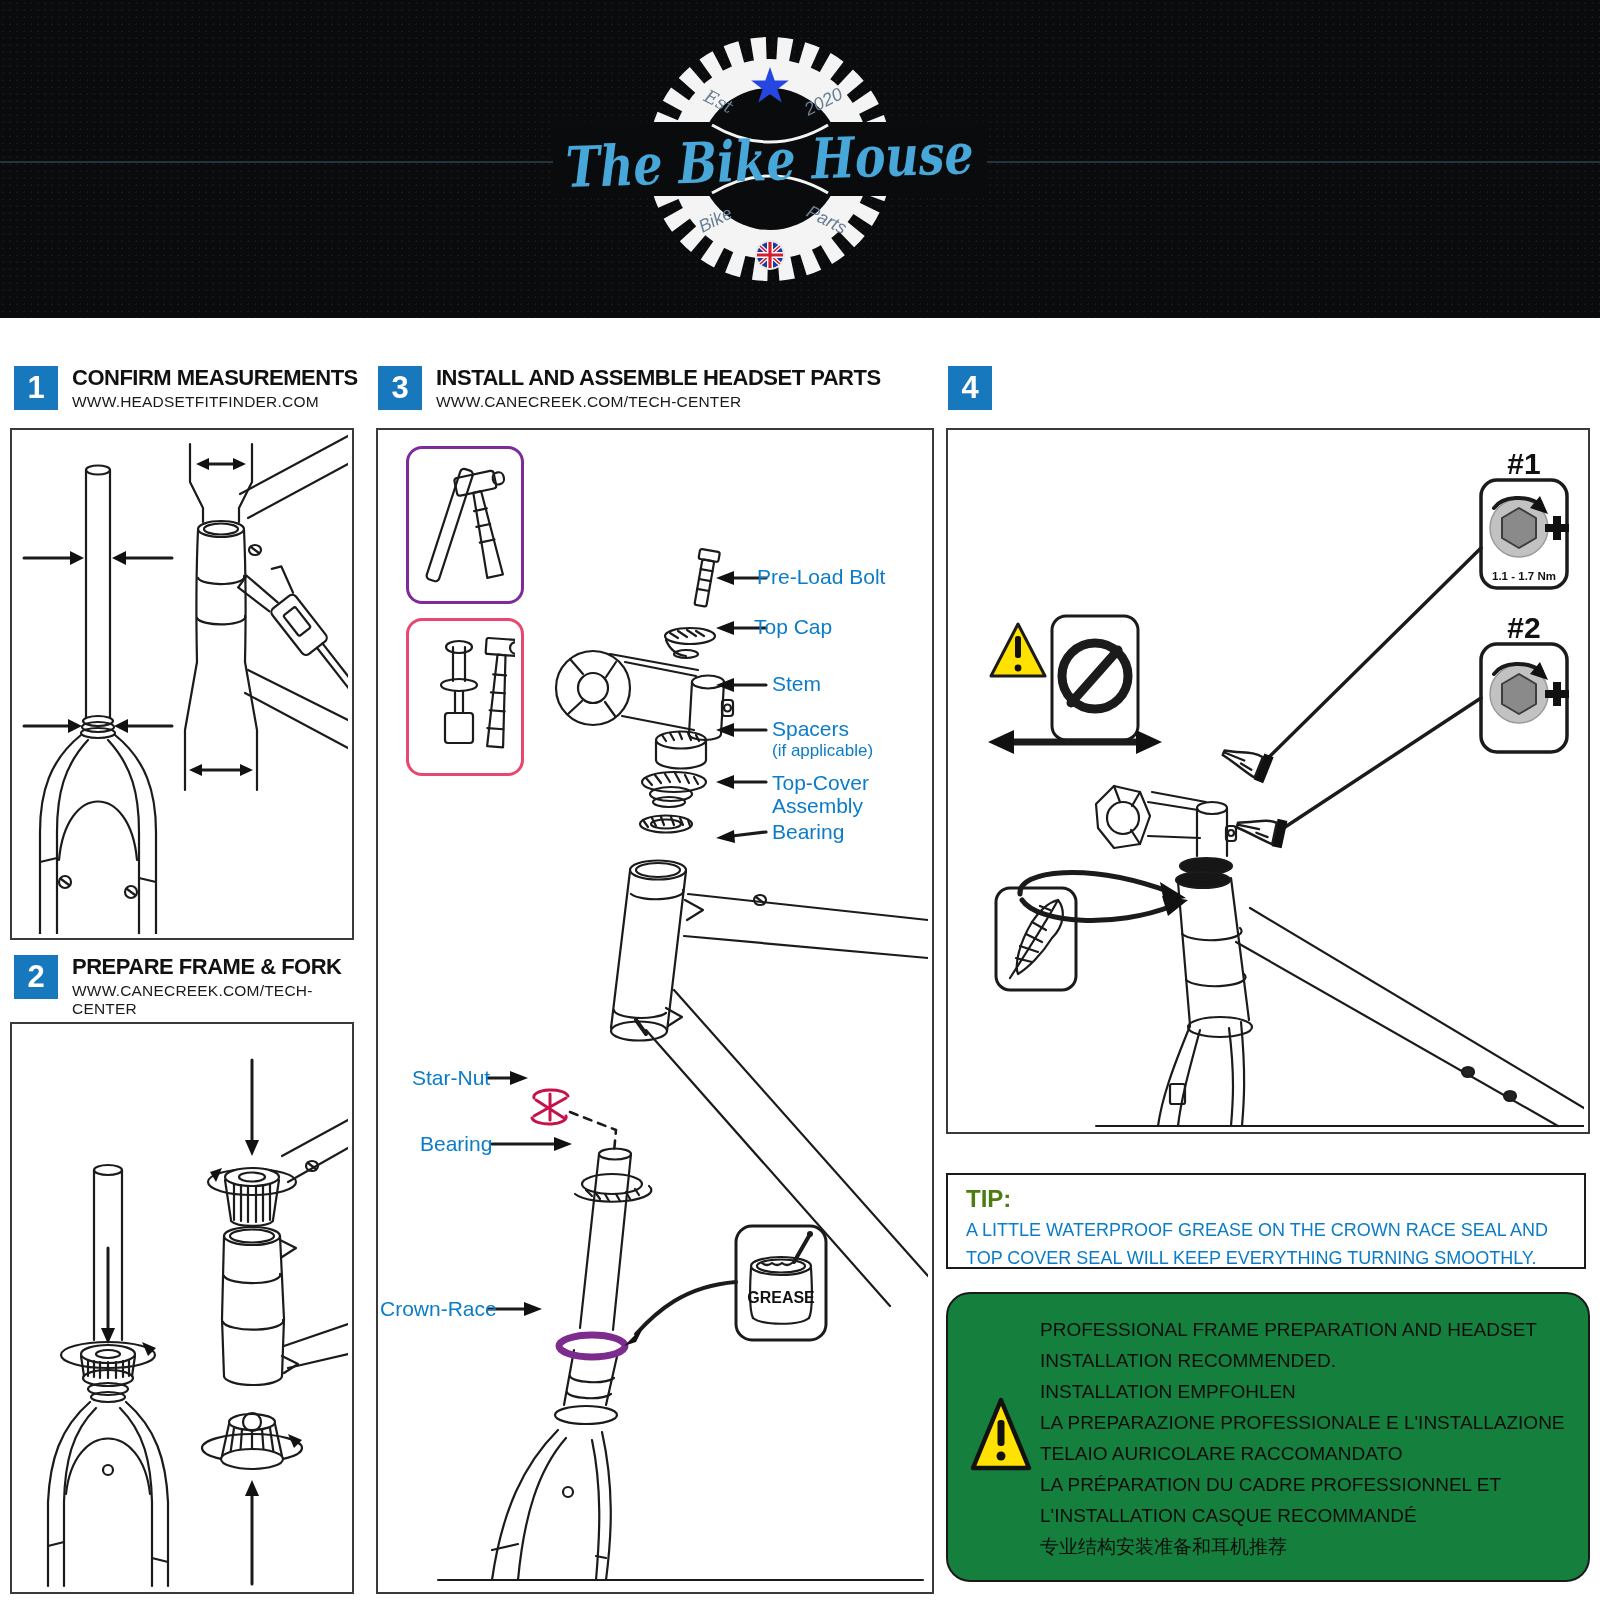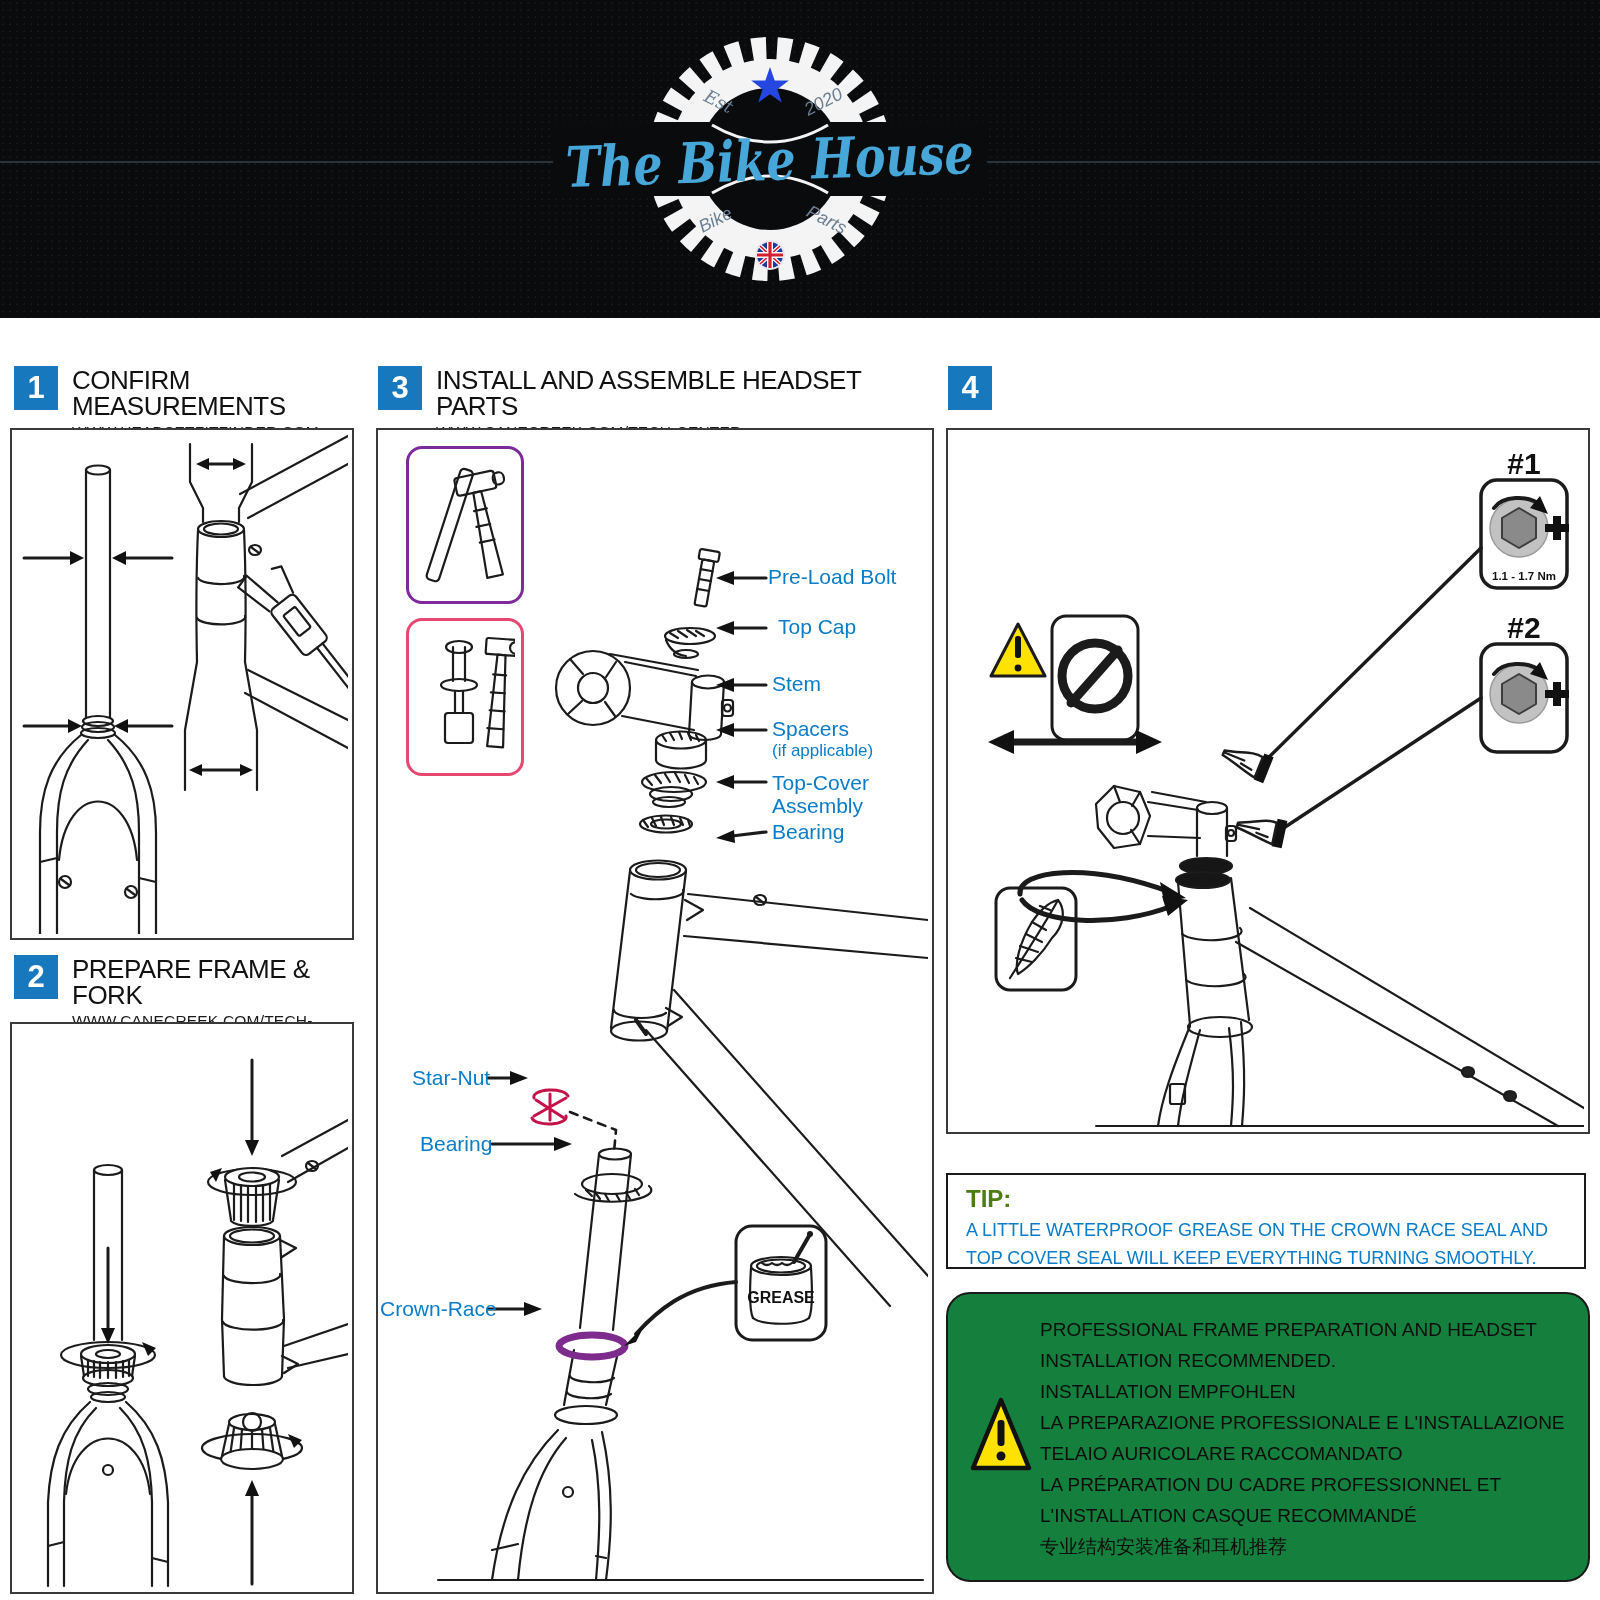--- a/index.html
+++ b/index.html
@@ -9,21 +9,21 @@
   .hdr{position:absolute;left:0;top:0;width:1600px;height:318px;background:#0a0b0d;
        background-image:radial-gradient(#16181c 1px, transparent 1px);background-size:7px 7px;}
   .hdr-line{position:absolute;top:161px;height:2px;background:#27333d;}
   .hdr-line.l{left:0;width:565px;}
   .hdr-line.r{left:978px;width:622px;}
   .logo-wrap{position:absolute;left:553px;top:8px;}
   
   .sec-head{position:absolute;display:flex;gap:14px;align-items:flex-start;}
   .sec-num{width:44px;height:44px;background:#1878be;color:#fff;font-weight:bold;
            font-size:31px;display:flex;align-items:center;justify-content:center;flex:0 0 auto;}
-  .sec-title{font-size:26px;font-weight:normal;letter-spacing:-.5px;line-height:1.0;margin:1px 0 4px 0;}
+  .sec-title{font-size:22px;font-weight:bold;letter-spacing:-.5px;line-height:1.0;margin:1px 0 4px 0;}
   .sec-url{font-size:15.5px;color:#1a1a1a;letter-spacing:.2px;}
   
   .panel{position:absolute;border:2px solid #3a3a3a;background:#fff;}
   .tip-box{position:absolute;border:2px solid #1a1a1a;background:#fff;padding:10px 18px;}
   .tip-title{color:#4d7c0f;font-weight:bold;font-size:24px;margin-bottom:4px;}
   .tip-body{color:#0b7cc8;font-size:18px;line-height:1.55;width:596px;}
   .warn-box{position:absolute;background:#15803d;border:2.5px solid #1a1a1a;border-radius:24px;}
   .warn-text{position:absolute;left:92px;top:20px;font-size:19px;line-height:31px;color:#0d0d0d;}
   .warn-tri{position:absolute;left:22px;top:102px;}
   
@@ -366,22 +366,22 @@
           <g transform="rotate(4 92 70)">
             <rect x="74" y="18" width="34" height="16" rx="2"></rect>
             <circle cx="104" cy="26" r="6"></circle>
             <path d="M86,34 L82,126 L98,126 L94,34 z"></path>
             <path d="M83,54 h13 M82,72 h14 M82,90 h15 M81,108 h16"></path>
           </g>
         </g>
       </svg>
     </div>
 
-    <span class="dlabel" style="left:390px;top:135px;">Pre-Load Bolt</span>
-    <span class="dlabel" style="left:400px;top:185px;">Top Cap</span>
+    <span class="dlabel" style="left:379px;top:135px;">Pre-Load Bolt</span>
+    <span class="dlabel" style="left:376px;top:185px;">Top Cap</span>
     <span class="dlabel" style="left:394px;top:242px;text-align:center;">Stem</span>
     <span class="dlabel" style="left:394px;top:287px;">Spacers</span>
     <span class="dlabel small" style="left:394px;top:311px;">(if applicable)</span>
     <span class="dlabel" style="left:394px;top:341px;">Top-Cover</span>
     <span class="dlabel" style="left:394px;top:364px;">Assembly</span>
     <span class="dlabel" style="left:394px;top:390px;">Bearing</span>
     <span class="dlabel" style="left:34px;top:636px;">Star-Nut</span>
     <span class="dlabel" style="left:42px;top:702px;">Bearing</span>
     <span class="dlabel" style="left:2px;top:867px;">Crown-Race</span>
   </div>

